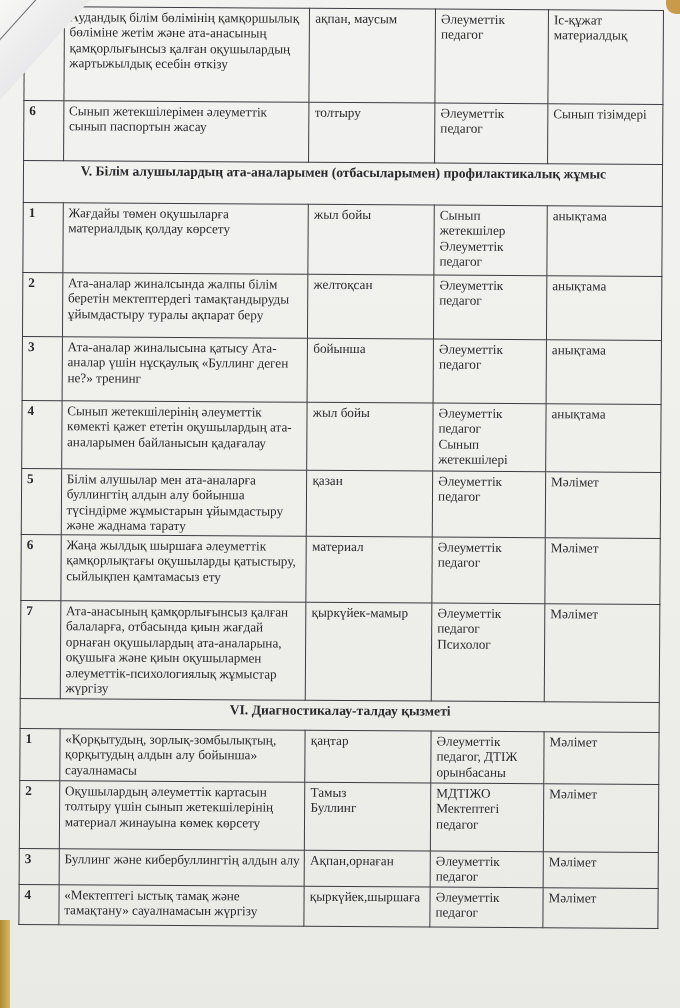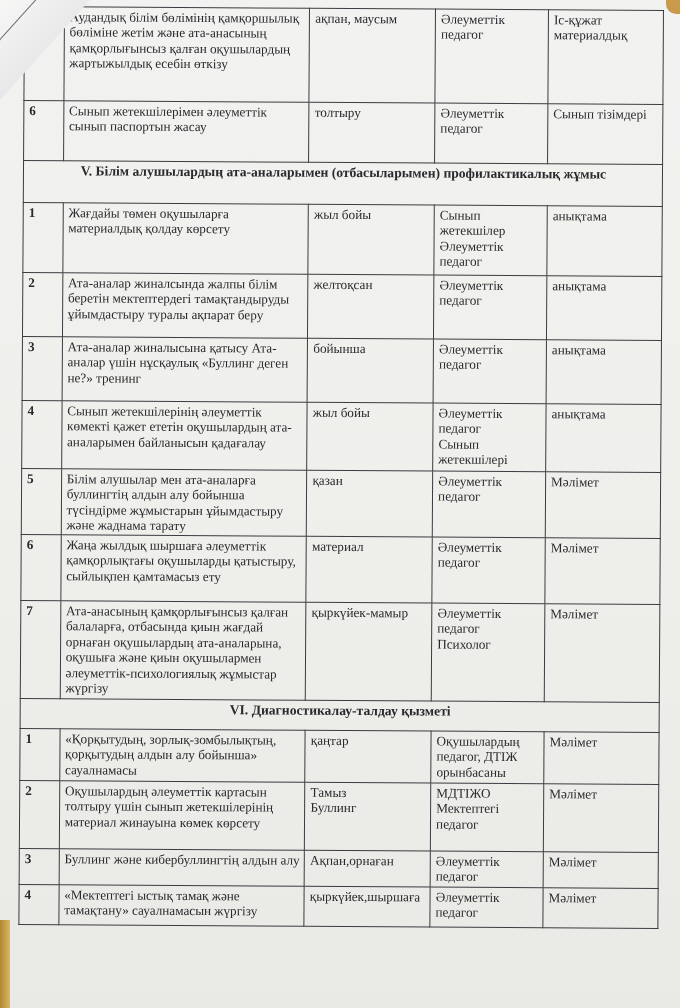--- a/index.html
+++ b/index.html
@@ -141,21 +141,21 @@
         <td class="doc">Мәлімет</td>
       </tr>
 
       <tr style="height:30px">
         <td colspan="5" class="section">VI. Диагностикалау-талдау қызметі</td>
       </tr>
       <tr style="height:52px">
         <td class="num">1</td>
         <td class="act">«Қорқытудың, зорлық-зомбылықтың, қорқытудың алдын алу бойынша» сауалнамасы</td>
         <td class="date">қаңтар</td>
-        <td class="resp">Оқушылардың педагог,  ДТІЖ орынбасаны</td>
+        <td class="resp">Әлеуметтік педагог,  ДТІЖ орынбасаны</td>
         <td class="doc">Мәлімет</td>
       </tr>
       <tr style="height:68px">
         <td class="num">2</td>
         <td class="act">Оқушылардың әлеуметтік картасын толтыру үшін сынып жетекшілерінің материал жинауына көмек көрсету</td>
         <td class="date ml">Тамыз
 Буллинг</td>
         <td class="resp ml">МДТІЖО
 Мектептегі
 педагог</td>

